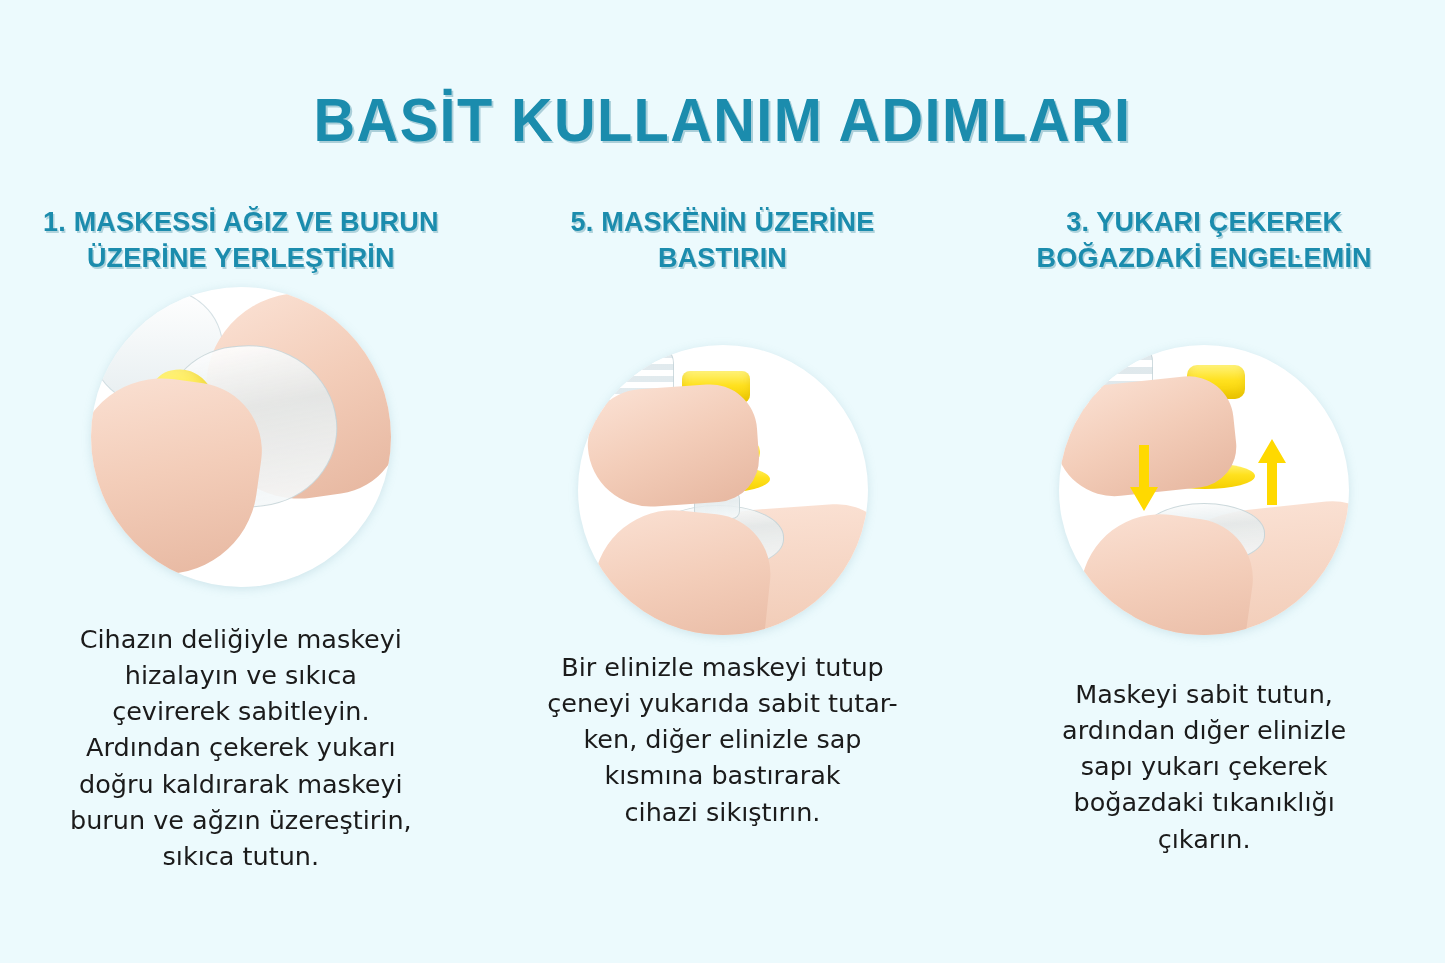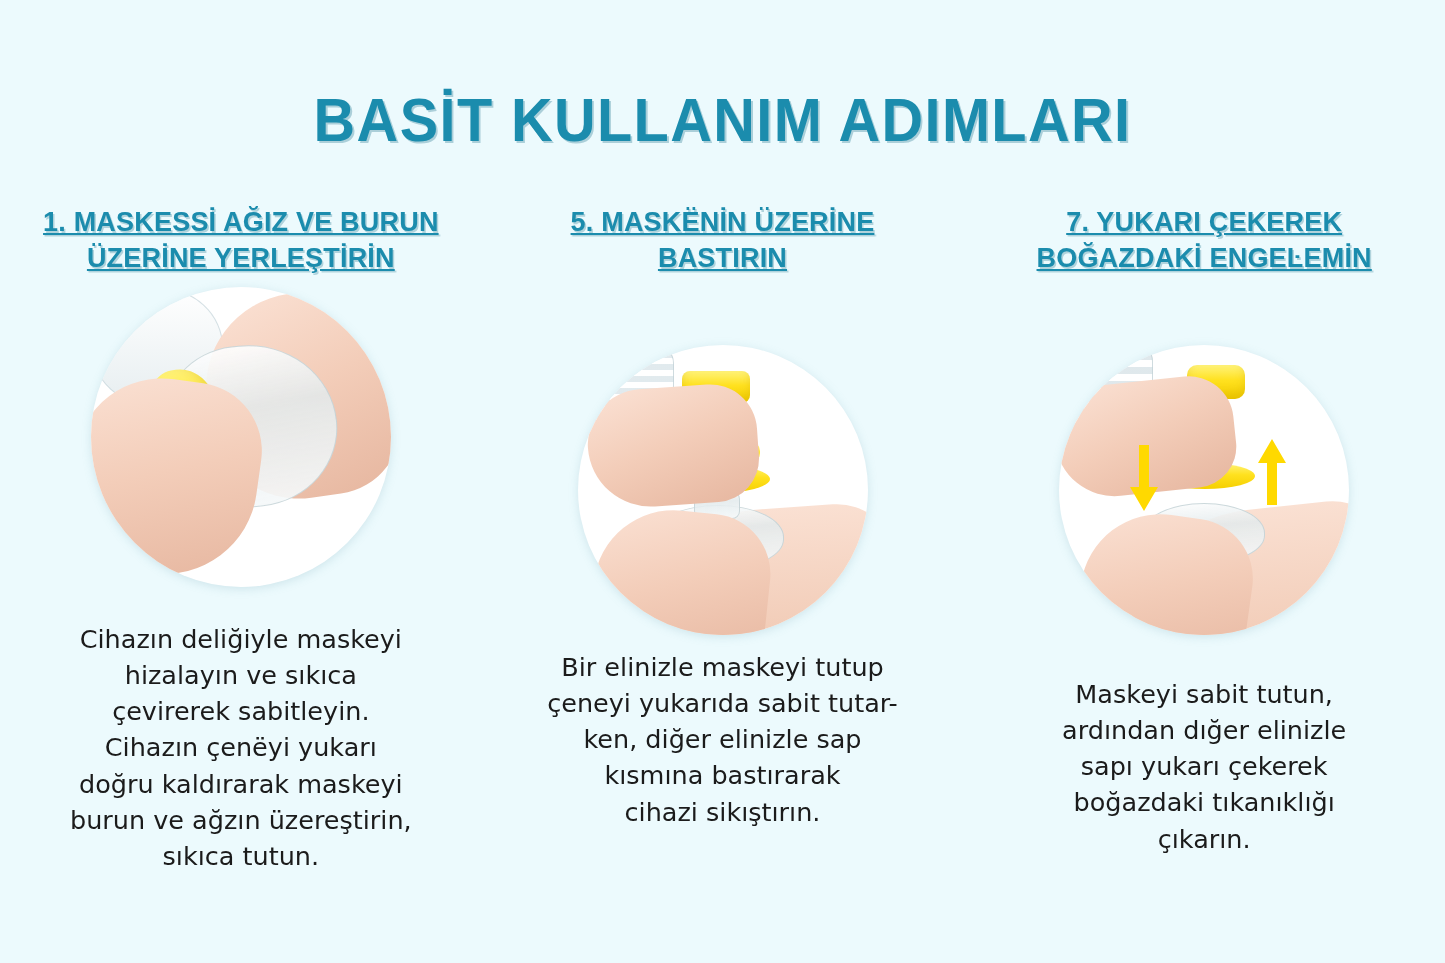--- a/index.html
+++ b/index.html
@@ -59,21 +59,20 @@
   .step-heading {
     width: 400px;
     text-align: center;
     font-family: "Liberation Sans", sans-serif;
     font-weight: 700;
     font-size: 27px;
     line-height: 1.33;
     letter-spacing: 0.2px;
     color: #1b8cad;
     text-shadow: 1.5px 1.5px 0 rgba(20,110,135,0.28);
-    text-decoration: underline;
   }
   .col-1 .step-heading { width: 420px; }
   .col-3 .step-heading { width: 430px; }
 
   
   .photo-wrap {
     position: relative;
     width: 300px;
     height: 300px;
     margin-top: 10px;
@@ -305,21 +304,21 @@
               <span class="p1-dot" style="left:40px; top:72px;"></span>
             </div>
             <div class="skin p1-hand-left"></div>
           </div>
         </div>
       </div>
 
       <div class="body-text">Cihazın deliğiyle maskeyi
 hizalayın ve sıkıca
 çevirerek sabitleyin.
-Cihazın çenëyi yukarı
+Ardından çekerek yukarı
 doğru kaldırarak maskeyi
 burun ve ağzın üzereştirin,
 sıkıca tutun.</div>
     </div>
 
     <div class="col col-2">
       <div class="step-heading">5. MASKËNİN ÜZERİNE BASTIRIN</div>
 
       <div class="photo-wrap">
         <div class="photo-circle">
@@ -338,21 +337,21 @@
       </div>
 
       <div class="body-text">Bir elinizle maskeyi tutup
 çeneyi yukarıda sabit tutar-
 ken, diğer elinizle sap
 kısmına bastırarak
 cihazi sikıştırın.</div>
     </div>
 
     <div class="col col-3">
-      <div class="step-heading">7. YUKARI ÇEKEREK BOĞAZDAKİ ENGEĿEMİN</div>
+      <div class="step-heading">3. YUKARI ÇEKEREK BOĞAZDAKİ ENGEĿEMİN</div>
 
       <div class="photo-wrap">
         <div class="photo-circle">
           <div class="photo-inner">
             <div class="skin-soft p3-face"></div>
             <div class="clear p3-mask"></div>
             <div class="p3-bellows"></div>
             <div class="yellowpart p3-ring"></div>
             <div class="yellowpart p3-cap"></div>
             <div class="skin p3-hand-upper"></div>

